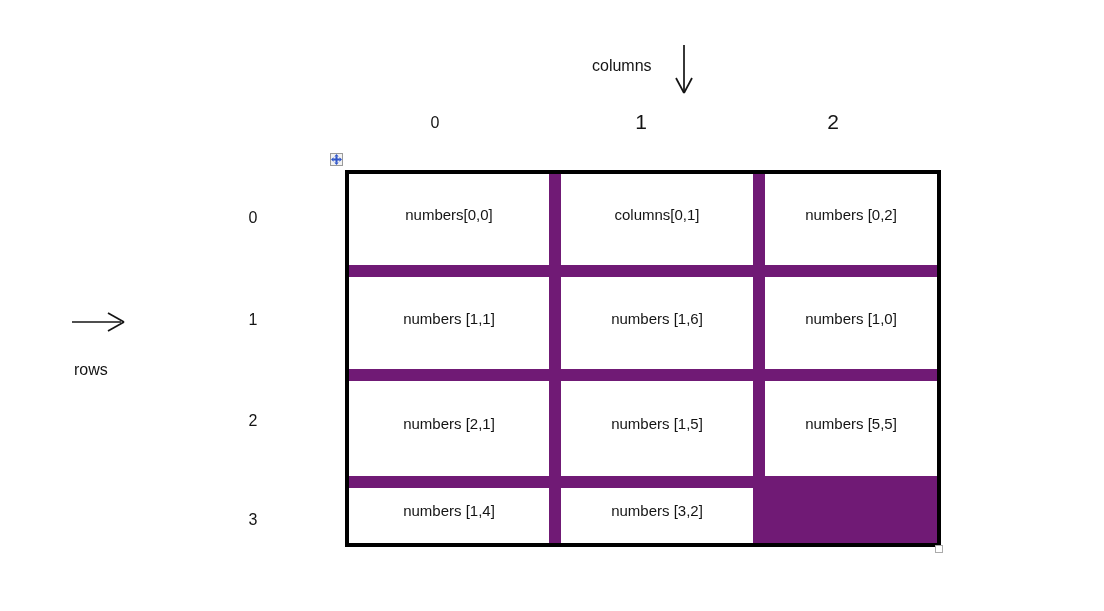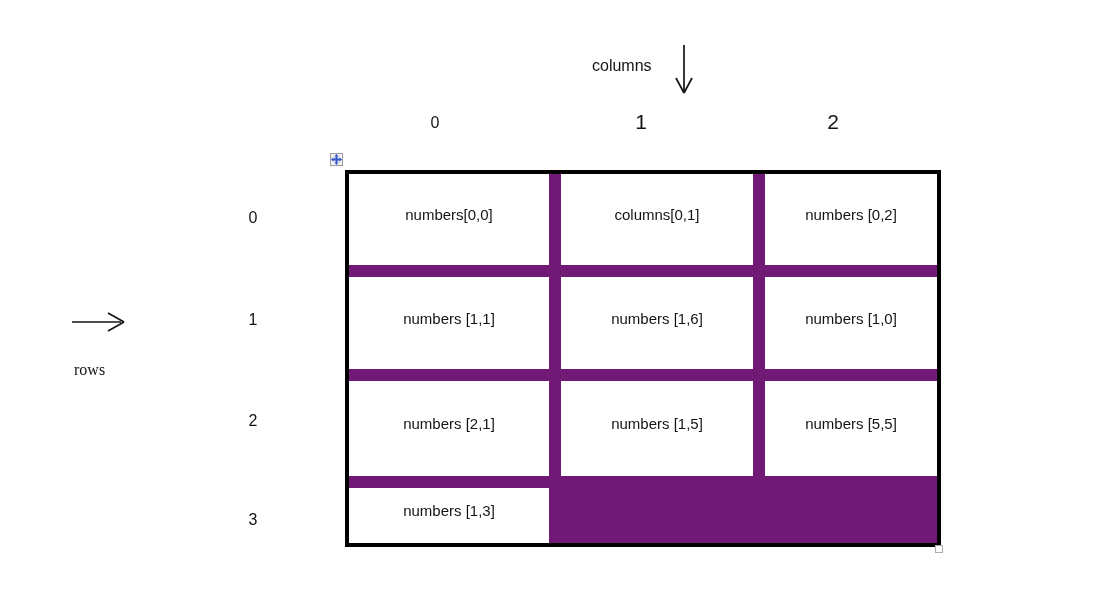--- a/index.html
+++ b/index.html
@@ -18,21 +18,20 @@
     left: 592px; top: 57px;
     font-size: 16px;
     text-align: center;
   }
   .arrow-down { left: 672px; top: 43px; }
 
   
   .rows-label {
     left: 74px; top: 361px;
     font-size: 16px;
-    font-family: Liberation Serif, serif;
   }
   .arrow-right { left: 71px; top: 309px; }
 
   
   .col-header { transform: translateX(-50%); }
   .col-header-0 { left: 435px; top: 114px; font-size: 16px; }
   .col-header-1 { left: 641px; top: 110px; font-size: 21px; }
   .col-header-2 { left: 833px; top: 110px; font-size: 21px; }
 
   .row-header {
@@ -135,16 +134,17 @@
   <div class="array-cell">numbers [0,2]</div>
 
   <div class="array-cell">numbers [1,1]</div>
   <div class="array-cell">numbers [1,6]</div>
   <div class="array-cell">numbers [1,0]</div>
 
   <div class="array-cell">numbers [2,1]</div>
   <div class="array-cell">numbers [1,5]</div>
 
   <div class="array-cell">numbers [5,5]</div>
-  <div class="array-cell">numbers [1,3]</div>
+  <div class="array-cell">numbers [1,4]</div>
+  <div class="array-cell">numbers [3,2]</div>
 </div>
 
 <div class="abs resize-handle"></div>
 
 </body></html>

